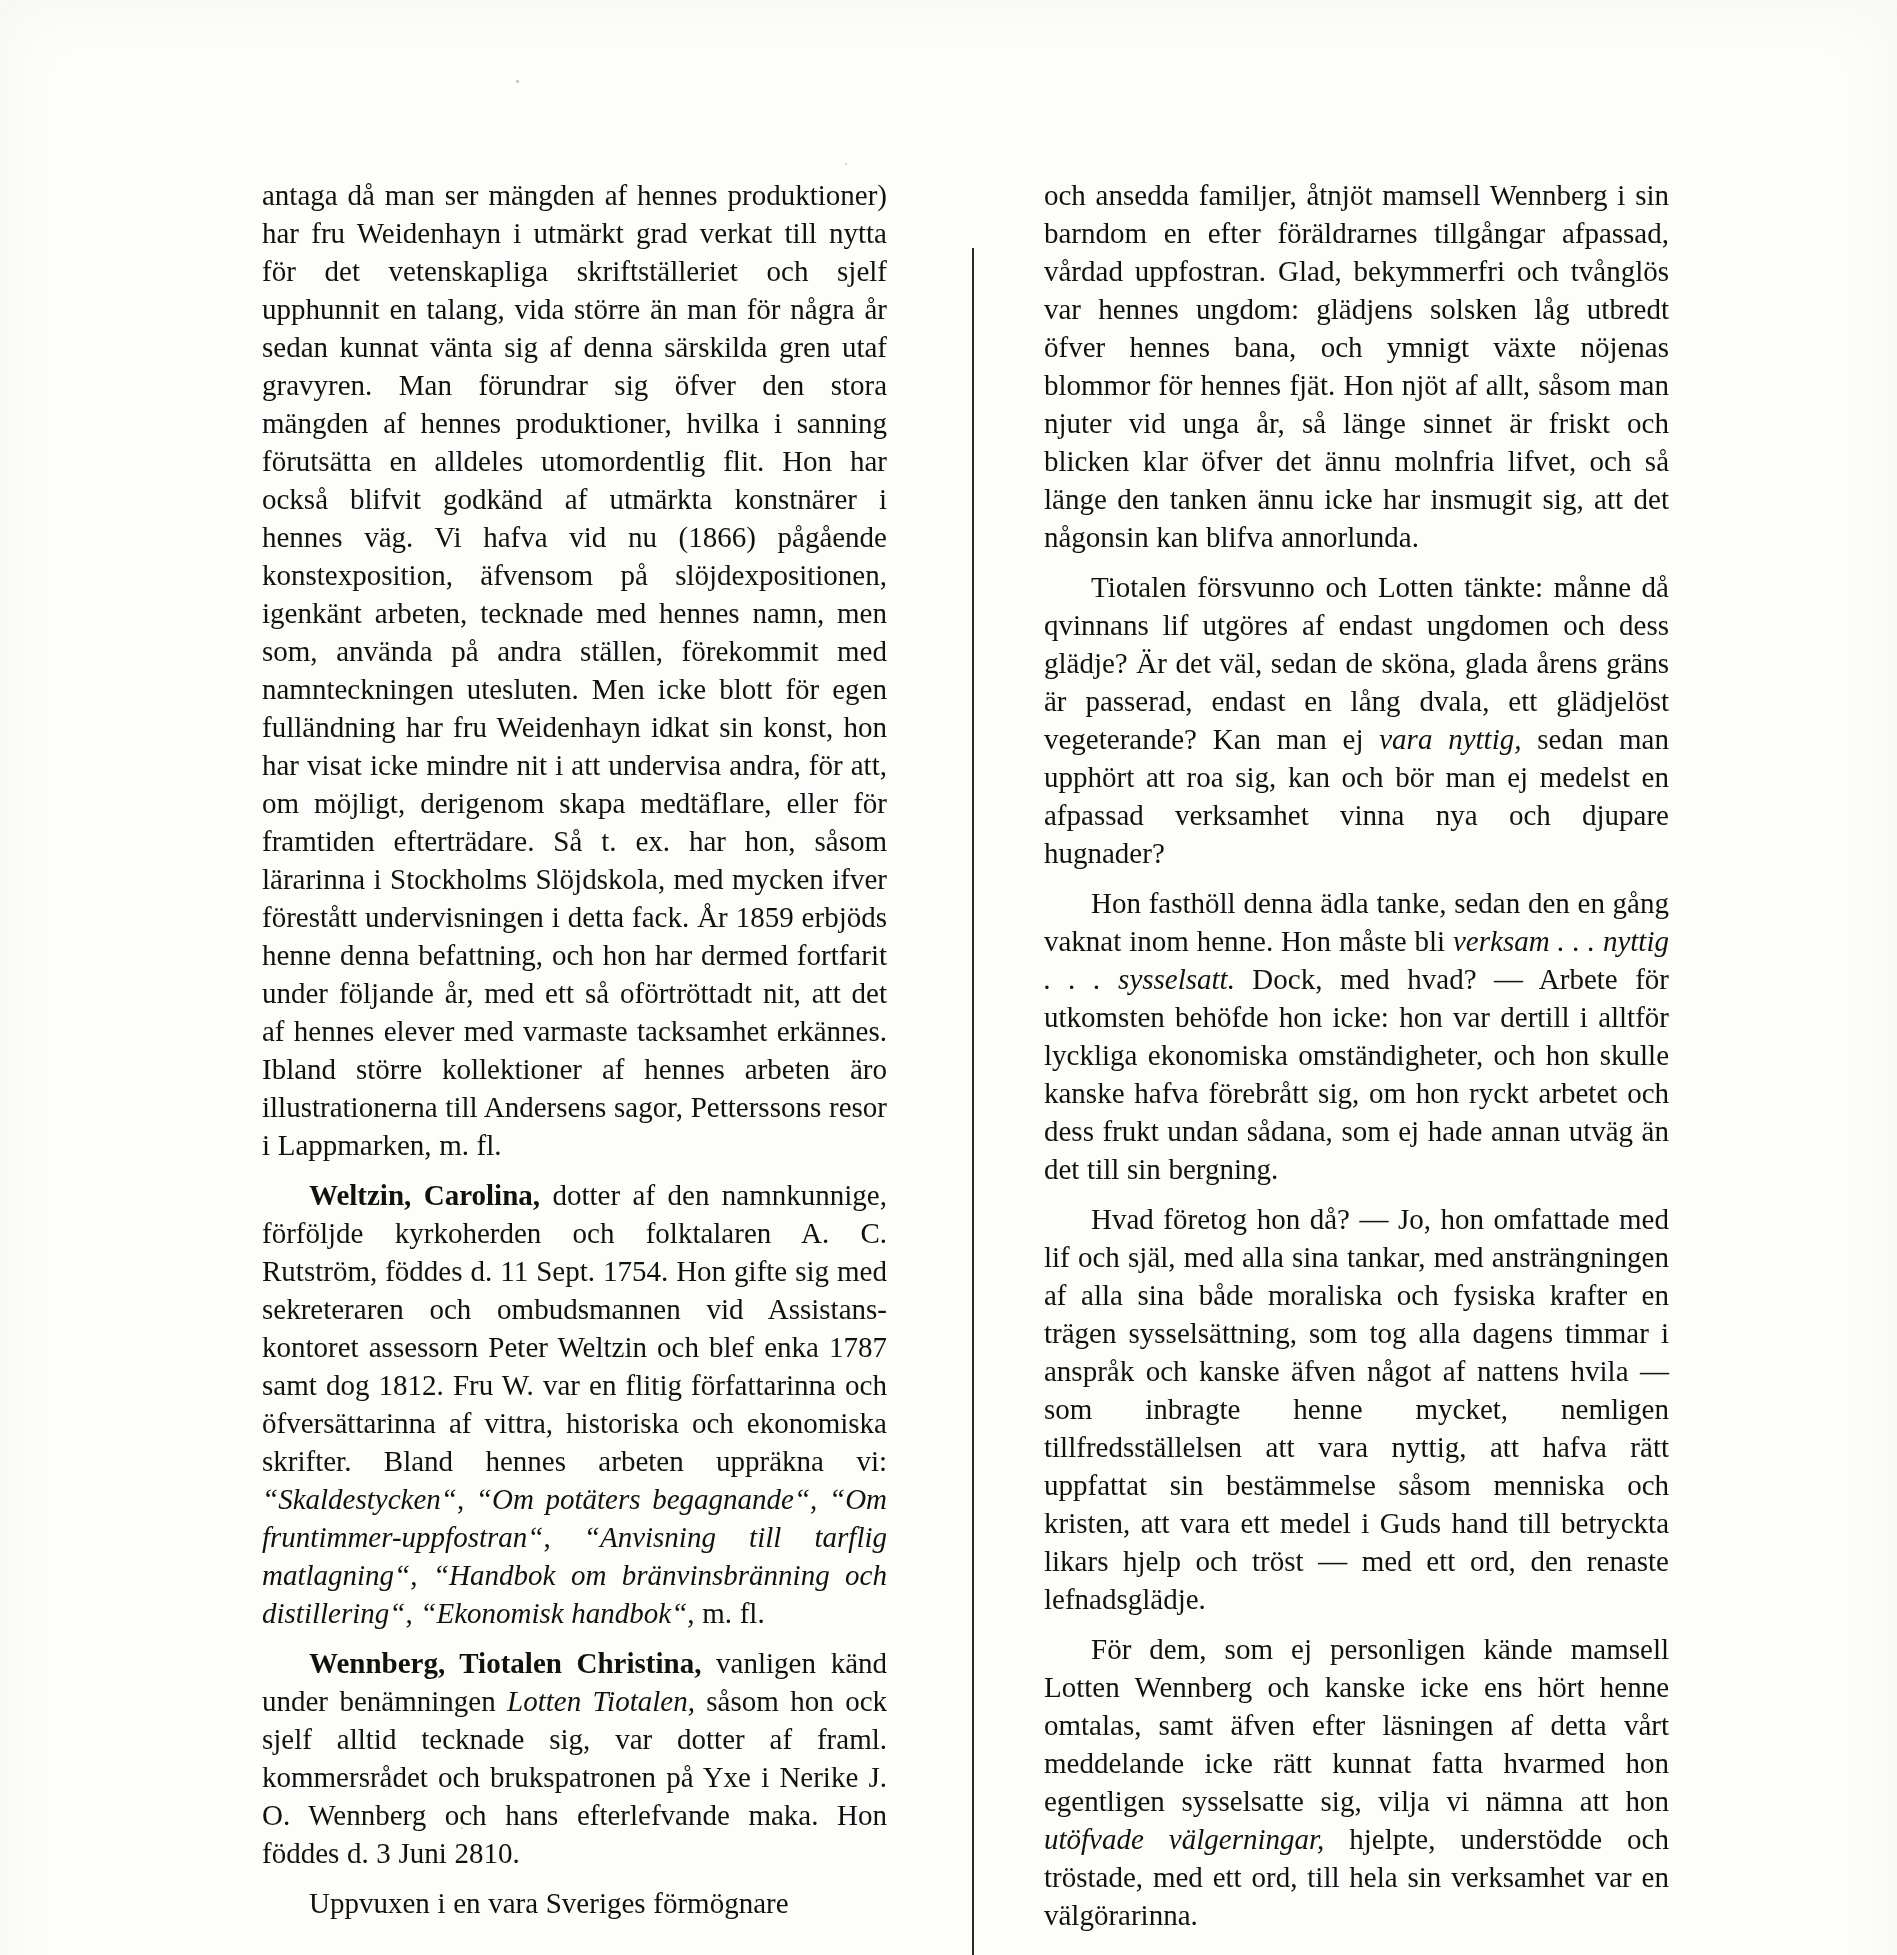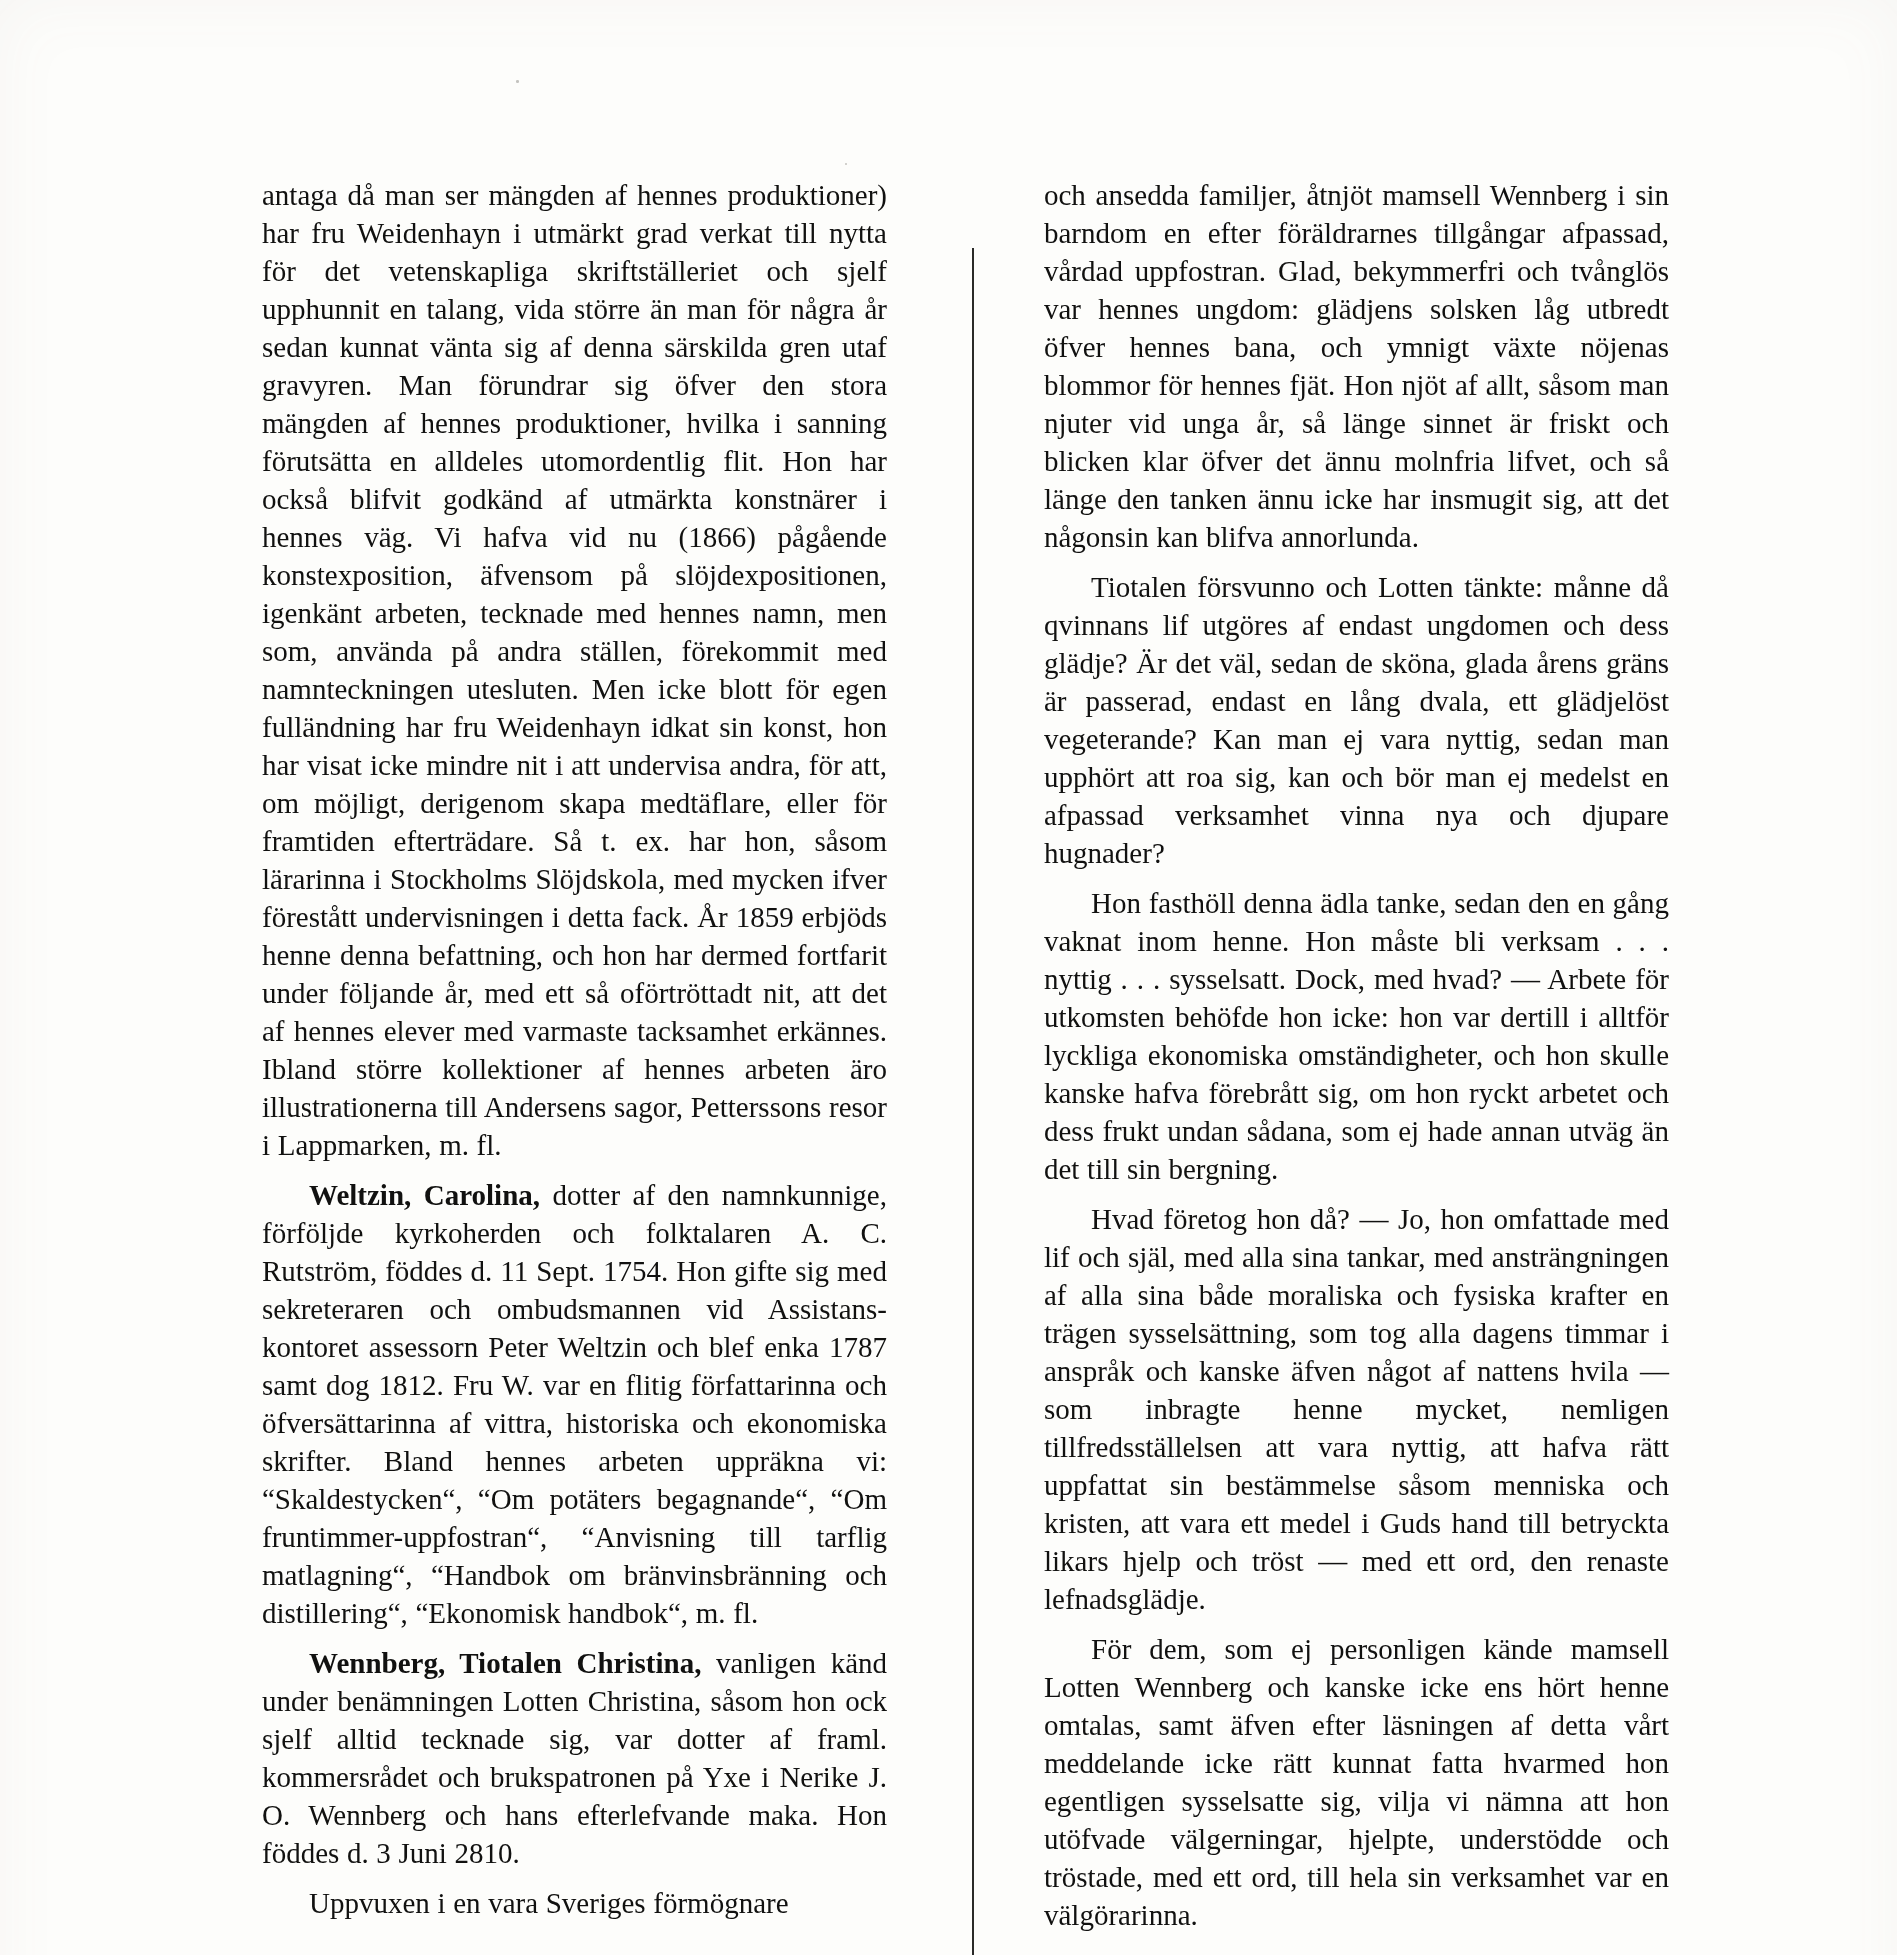--- a/index.html
+++ b/index.html
@@ -78,41 +78,41 @@
     padding: 0;
     font-size: 29px;
     line-height: 38px;
     text-align: justify;
     text-justify: inter-word;
     word-spacing: 0.4px;
     hyphens: manual;
   }
   p.indent { text-indent: 47px; }
   .b { font-weight: bold; }
-  .i { }
+  .i { font-style: italic; }
   
   .scan-edge {
     position: absolute;
     inset: 0;
     pointer-events: none;
     box-shadow: inset 0 0 66px rgba(120,118,110,0.055);
   }
   .speck { position: absolute; background: #8b8a84; border-radius: 50%; opacity: .5; }
 </style>
 </head>
 <body>
 
 <div class="page">
 
 
   <div class="body-area">
     <div class="col col-left" id="col-left">
         <p class="para"><span>antaga då man ser mängden af hennes produktioner) har fru Weidenhayn i utmärkt grad verkat till nytta för det vetenskapliga skriftställeriet och sjelf upphunnit en talang, vida större än man för några år sedan kunnat vänta sig af denna särskilda gren utaf gravyren. Man förundrar sig öfver den stora mängden af hennes produktioner, hvilka i sanning förutsätta en alldeles utomordentlig flit. Hon har också blifvit godkänd af utmärkta konstnärer i hennes väg. Vi hafva vid nu (1866) pågående konstexposition, äfvensom på slöjdexpositionen, igenkänt arbeten, tecknade med hennes namn, men som, använda på andra ställen, förekommit med namnteckningen utesluten. Men icke blott för egen fulländning har fru Weidenhayn idkat sin konst, hon har visat icke mindre nit i att undervisa andra, för att, om möjligt, derigenom skapa medtäflare, eller för framtiden efterträdare. Så t. ex. har hon, såsom lärarinna i Stockholms Slöjdskola, med mycken ifver förestått undervisningen i detta fack. År 1859 erbjöds henne denna befattning, och hon har dermed fortfarit under följande år, med ett så oförtröttadt nit, att det af hennes elever med varmaste tacksamhet erkännes. Ibland större kollektioner af hennes arbeten äro illustrationerna till Andersens sagor, Petterssons resor i Lappmarken, m. fl.</span></p>
         <p class="para indent"><span class="b">Weltzin, Carolina,</span><span> dotter af den namnkunnige, förföljde kyrkoherden och folktalaren A. C. Rutström, föddes d. 11 Sept. 1754. Hon gifte sig med sekreteraren och ombudsmannen vid Assistans-kontoret assessorn Peter Weltzin och blef enka 1787 samt dog 1812. Fru W. var en flitig författarinna och öfversättarinna af vittra, historiska och ekonomiska skrifter. Bland hennes arbeten uppräkna vi: </span><span class="i">“Skaldestycken“</span><span>, </span><span class="i">“Om potäters begagnande“</span><span>, </span><span class="i">“Om fruntimmer-uppfostran“</span><span>, </span><span class="i">“Anvisning till tarflig matlagning“</span><span>, </span><span class="i">“Handbok om bränvinsbränning och distillering“</span><span>, </span><span class="i">“Ekonomisk handbok“</span><span>, m. fl.</span></p>
-        <p class="para indent"><span class="b">Wennberg, Tiotalen Christina,</span><span> vanligen känd under benämningen </span><span class="i">Lotten Christina,</span><span> såsom hon ock sjelf alltid tecknade sig, var dotter af framl. kommersrådet och brukspatronen på Yxe i Nerike J. O. Wennberg och hans efterlefvande maka. Hon föddes d. 3 Juni 2810.</span></p>
+        <p class="para indent"><span class="b">Wennberg, Tiotalen Christina,</span><span> vanligen känd under benämningen </span><span class="i">Lotten Tiotalen,</span><span> såsom hon ock sjelf alltid tecknade sig, var dotter af framl. kommersrådet och brukspatronen på Yxe i Nerike J. O. Wennberg och hans efterlefvande maka. Hon föddes d. 3 Juni 2810.</span></p>
         <p class="para indent"><span>Uppvuxen i en vara Sveriges förmögnare</span></p>
       </div>
     <div class="col-rule"></div>
     <div class="col col-right" id="col-right">
         <p class="para"><span>och ansedda familjer, åtnjöt mamsell Wennberg i sin barndom en efter föräldrarnes tillgångar afpassad, vårdad uppfostran. Glad, bekymmerfri och tvånglös var hennes ungdom: glädjens solsken låg utbredt öfver hennes bana, och ymnigt växte nöjenas blommor för hennes fjät. Hon njöt af allt, såsom man njuter vid unga år, så länge sinnet är friskt och blicken klar öfver det ännu molnfria lifvet, och så länge den tanken ännu icke har insmugit sig, att det någonsin kan blifva annorlunda.</span></p>
         <p class="para indent"><span>Tiotalen försvunno och Lotten tänkte: månne då qvinnans lif utgöres af endast ungdomen och dess glädje? Är det väl, sedan de sköna, glada årens gräns är passerad, endast en lång dvala, ett glädjelöst vegeterande? Kan man ej </span><span class="i">vara nyttig,</span><span> sedan man upphört att roa sig, kan och bör man ej medelst en afpassad verksamhet vinna nya och djupare hugnader?</span></p>
         <p class="para indent"><span>Hon fasthöll denna ädla tanke, sedan den en gång vaknat inom henne. Hon måste bli </span><span class="i">verksam . . . nyttig . . . sysselsatt.</span><span> Dock, med hvad? — Arbete för utkomsten behöfde hon icke: hon var dertill i alltför lyckliga ekonomiska omständigheter, och hon skulle kanske hafva förebrått sig, om hon ryckt arbetet och dess frukt undan sådana, som ej hade annan utväg än det till sin bergning.</span></p>
         <p class="para indent"><span>Hvad företog hon då? — Jo, hon omfattade med lif och själ, med alla sina tankar, med ansträngningen af alla sina både moraliska och fysiska krafter en trägen sysselsättning, som tog alla dagens timmar i anspråk och kanske äfven något af nattens hvila — som inbragte henne mycket, nemligen tillfredsställelsen att vara nyttig, att hafva rätt uppfattat sin bestämmelse såsom menniska och kristen, att vara ett medel i Guds hand till betryckta likars hjelp och tröst — med ett ord, den renaste lefnadsglädje.</span></p>
         <p class="para indent"><span>För dem, som ej personligen kände mamsell Lotten Wennberg och kanske icke ens hört henne omtalas, samt äfven efter läsningen af detta vårt meddelande icke rätt kunnat fatta hvarmed hon egentligen sysselsatte sig, vilja vi nämna att hon </span><span class="i">utöfvade välgerningar,</span><span> hjelpte, understödde och tröstade, med ett ord, till hela sin verksamhet var en välgörarinna.</span></p>
       </div>

